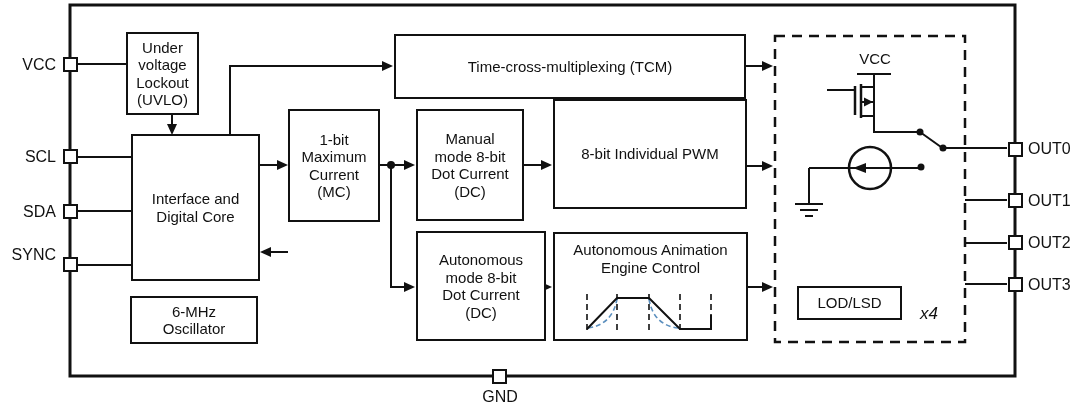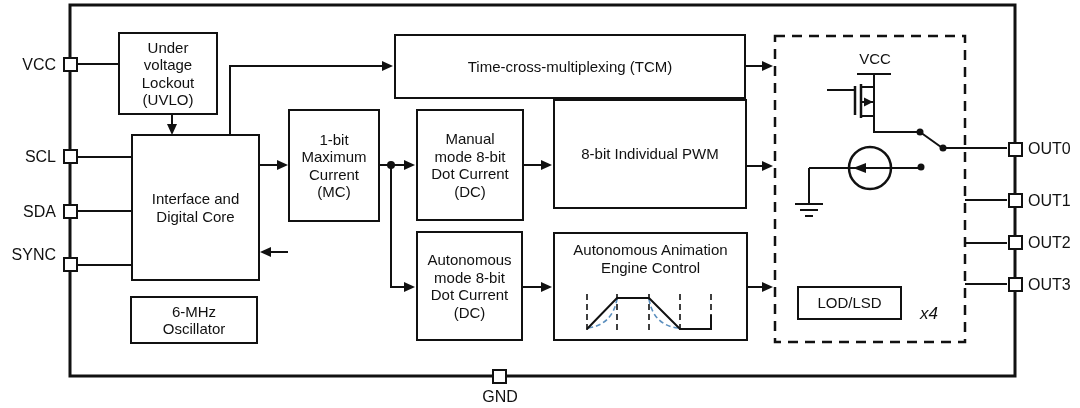--- a/index.html
+++ b/index.html
@@ -105,21 +105,21 @@
     <g stroke="#111" stroke-width="2" fill="none">
       <path d="M809,168 V204"></path>
       <path d="M795,204 H823"></path>
       <path d="M800,210 H818"></path>
       <path d="M805,216 H813"></path>
     </g>
 
     <circle cx="391" cy="165" r="4" fill="#111"></circle>
   </svg>
 
-  <div class="block" style="left:118px;top:32px;width:100px;height:83px;">Under
+  <div class="block" style="left:126px;top:32px;width:73px;height:83px;">Under
 voltage
 Lockout
 (UVLO)</div>
 
   <div class="block" style="left:131px;top:134px;width:129px;height:147px;">Interface and
 Digital Core</div>
 
   <div class="block" style="left:130px;top:296px;width:128px;height:48px;">6-MHz
 Oscillator</div>
 
@@ -129,21 +129,21 @@
 (MC)</div>
 
 
   <div class="block" style="left:394px;top:34px;width:352px;height:65px;">Time-cross-multiplexing (TCM)</div>
 
   <div class="block" style="left:416px;top:109px;width:108px;height:112px;">Manual
 mode 8-bit
 Dot Current
 (DC)</div>
 
-  <div class="block" style="left:416px;top:231px;width:107px;height:110px;">Autonomous
+  <div class="block" style="left:416px;top:231px;width:130px;height:110px;">Autonomous
 mode 8-bit
 Dot Current
 (DC)</div>
 
   <div class="block" style="left:553px;top:99px;width:194px;height:110px;">8-bit Individual PWM</div>
 
   <div class="block" id="anim-box" style="left:553px;top:232px;width:195px;height:109px;">
     <div class="anim-text">Autonomous Animation
 Engine Control</div>
     <svg id="wavesvg" width="189" height="66" viewBox="0 0 189 66">

